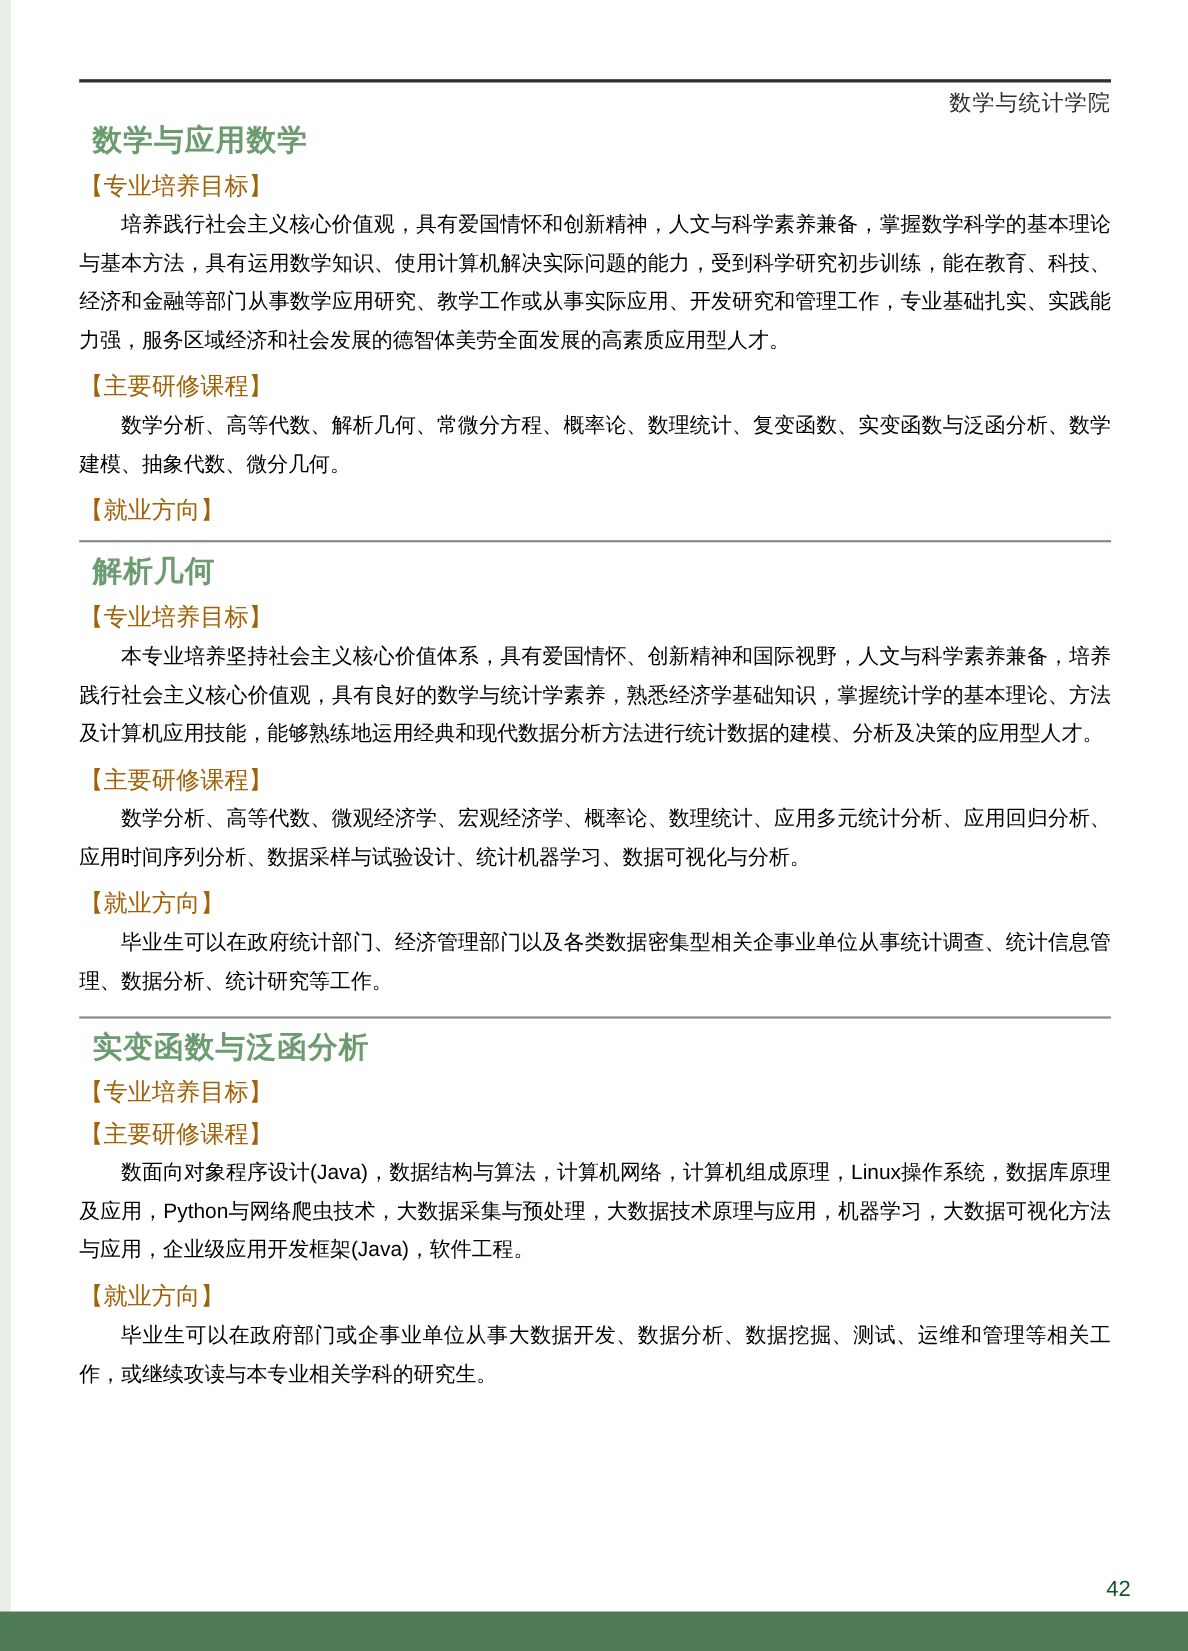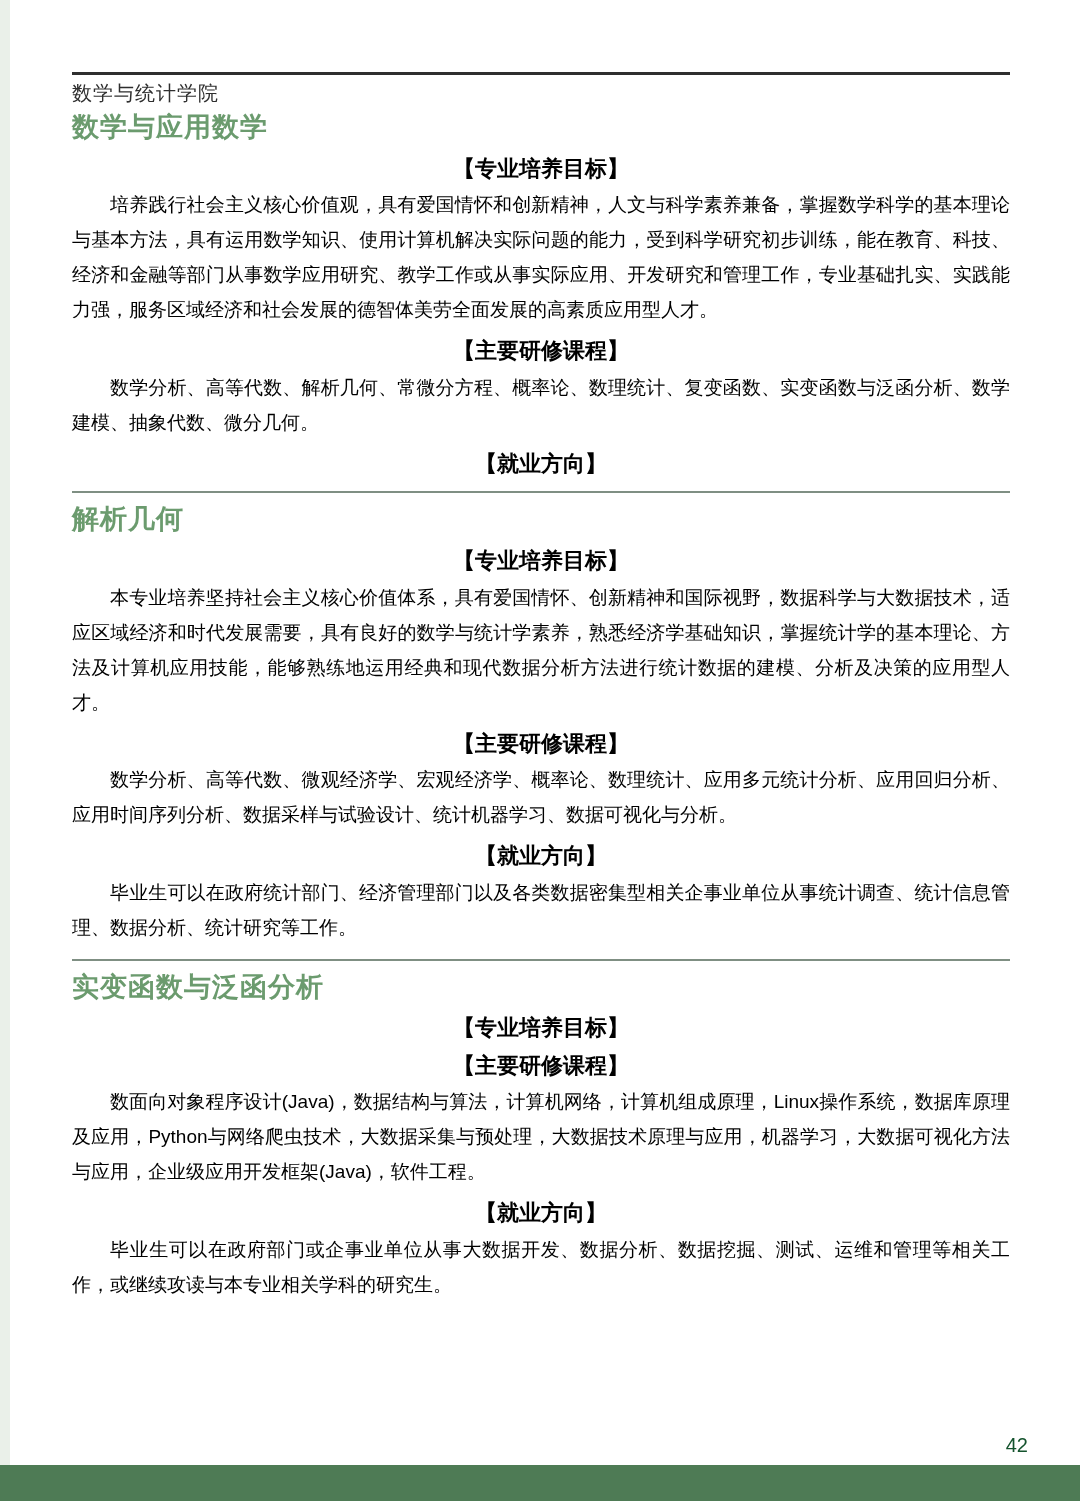--- a/index.html
+++ b/index.html
@@ -17,48 +17,48 @@
   }
   .content{
     position:absolute;left:72px;right:70px;top:0;
   }
   .top-rule{
     margin-top:72px;
     border-top:3px solid #2f2f2f;
     height:0;
   }
   .college{
+    text-align:right;
     font-size:20px;
     color:#2e2e2e;
     margin-top:5px;
     letter-spacing:1px;
   }
   h1.page-title{
     font-size:30px;
     font-weight:bold;
     color:#6b9b6e;
     margin:2px 0 0 0;
     line-height:1.2;
     letter-spacing:2px;
   }
   h2.major-name{
     font-size:27px;
     font-weight:bold;
     color:#6b9b6e;
-    margin:4px 0 0 0;
+    margin:4px 0 0 12px;
     line-height:1.25;
     letter-spacing:1px;
   }
   h3.sub-label{
     font-size:22px;
-    font-weight:bold;
-    color:#000000;
+    font-weight:normal;
+    color:#a16207;
     margin:10px 0 0 0;
     line-height:1.25;
-    text-align:center;
   }
   p.body-text{
     font-size:19px;
     line-height:35px;
     margin:5px 0 0 0;
     text-indent:2em;
     text-align:justify;
     color:#000000;
   }
   .divider{
@@ -103,21 +103,21 @@
 
     <h3 class="sub-label">【就业方向】</h3>
   </section>
 
   <hr class="divider">
 
   <section>
     <h2 class="major-name">解析几何</h2>
 
     <h3 class="sub-label">【专业培养目标】</h3>
-    <p class="body-text">本专业培养坚持社会主义核心价值体系，具有爱国情怀、创新精神和国际视野，数据科学与大数据技术，适应区域经济和时代发展需要，具有良好的数学与统计学素养，熟悉经济学基础知识，掌握统计学的基本理论、方法及计算机应用技能，能够熟练地运用经典和现代数据分析方法进行统计数据的建模、分析及决策的应用型人才。</p>
+    <p class="body-text">本专业培养坚持社会主义核心价值体系，具有爱国情怀、创新精神和国际视野，人文与科学素养兼备，培养践行社会主义核心价值观，具有良好的数学与统计学素养，熟悉经济学基础知识，掌握统计学的基本理论、方法及计算机应用技能，能够熟练地运用经典和现代数据分析方法进行统计数据的建模、分析及决策的应用型人才。</p>
 
     <h3 class="sub-label">【主要研修课程】</h3>
     <p class="body-text">数学分析、高等代数、微观经济学、宏观经济学、概率论、数理统计、应用多元统计分析、应用回归分析、应用时间序列分析、数据采样与试验设计、统计机器学习、数据可视化与分析。</p>
 
     <h3 class="sub-label">【就业方向】</h3>
     <p class="body-text">毕业生可以在政府统计部门、经济管理部门以及各类数据密集型相关企事业单位从事统计调查、统计信息管理、数据分析、统计研究等工作。</p>
   </section>
 
   <hr class="divider">
 

